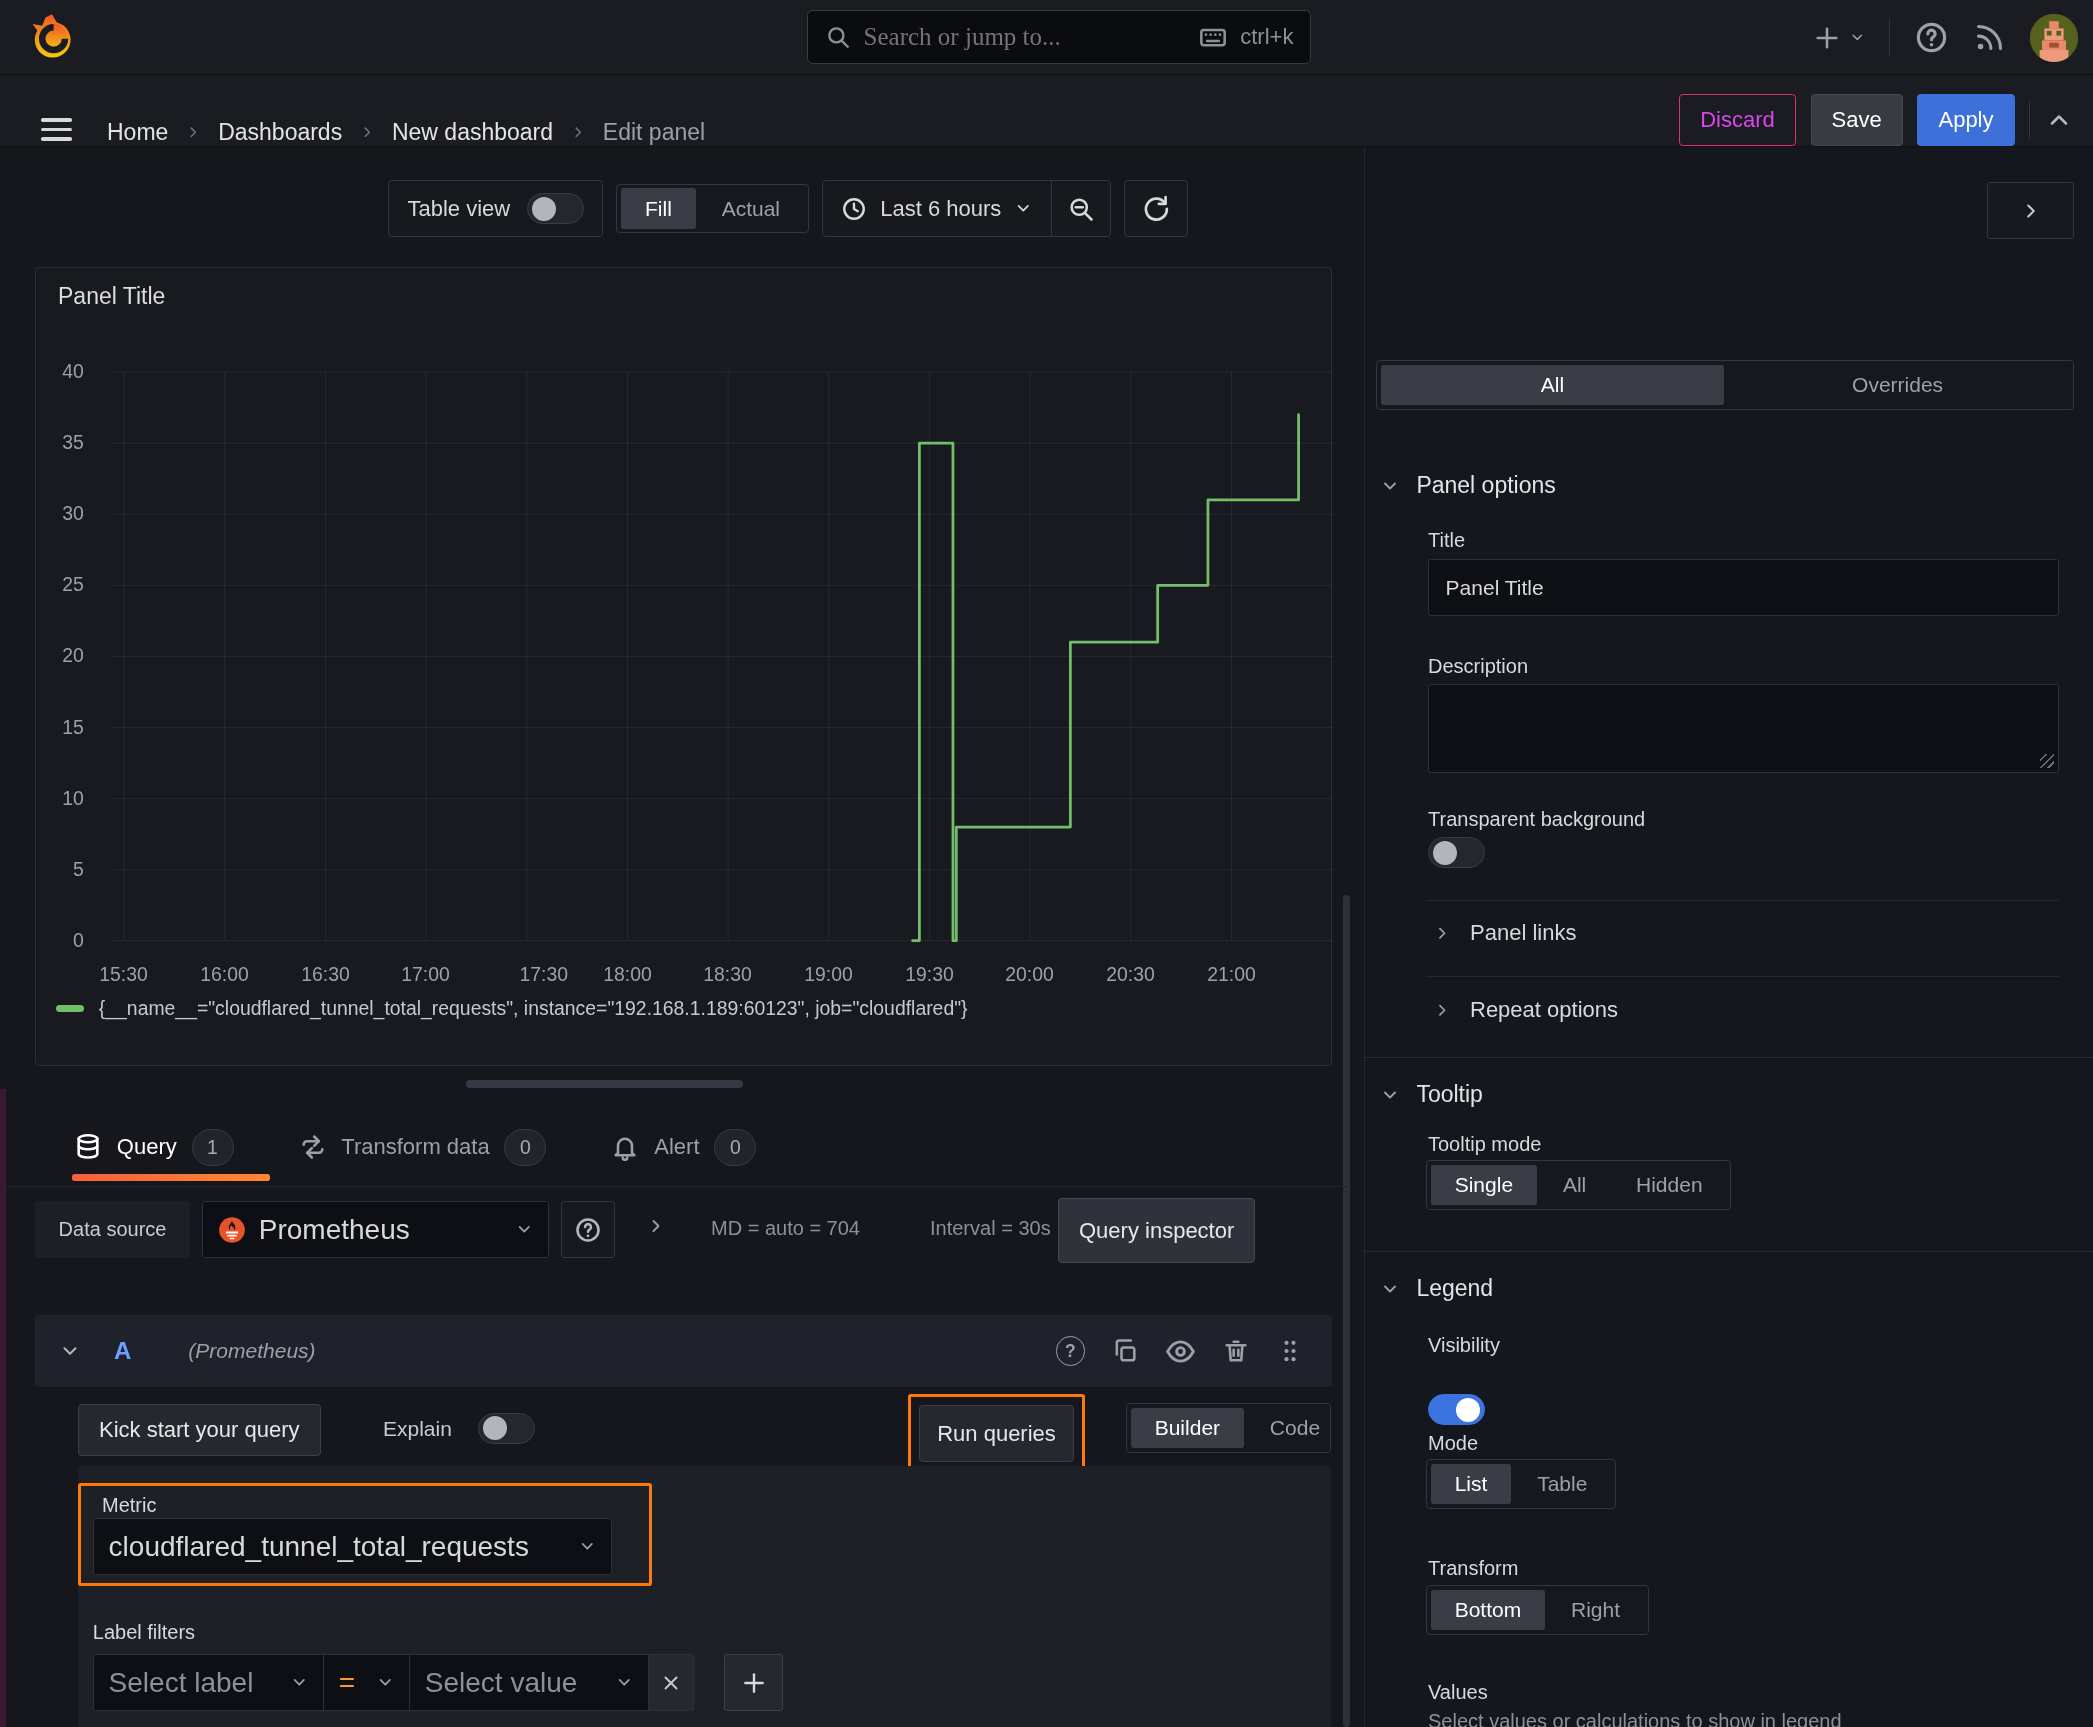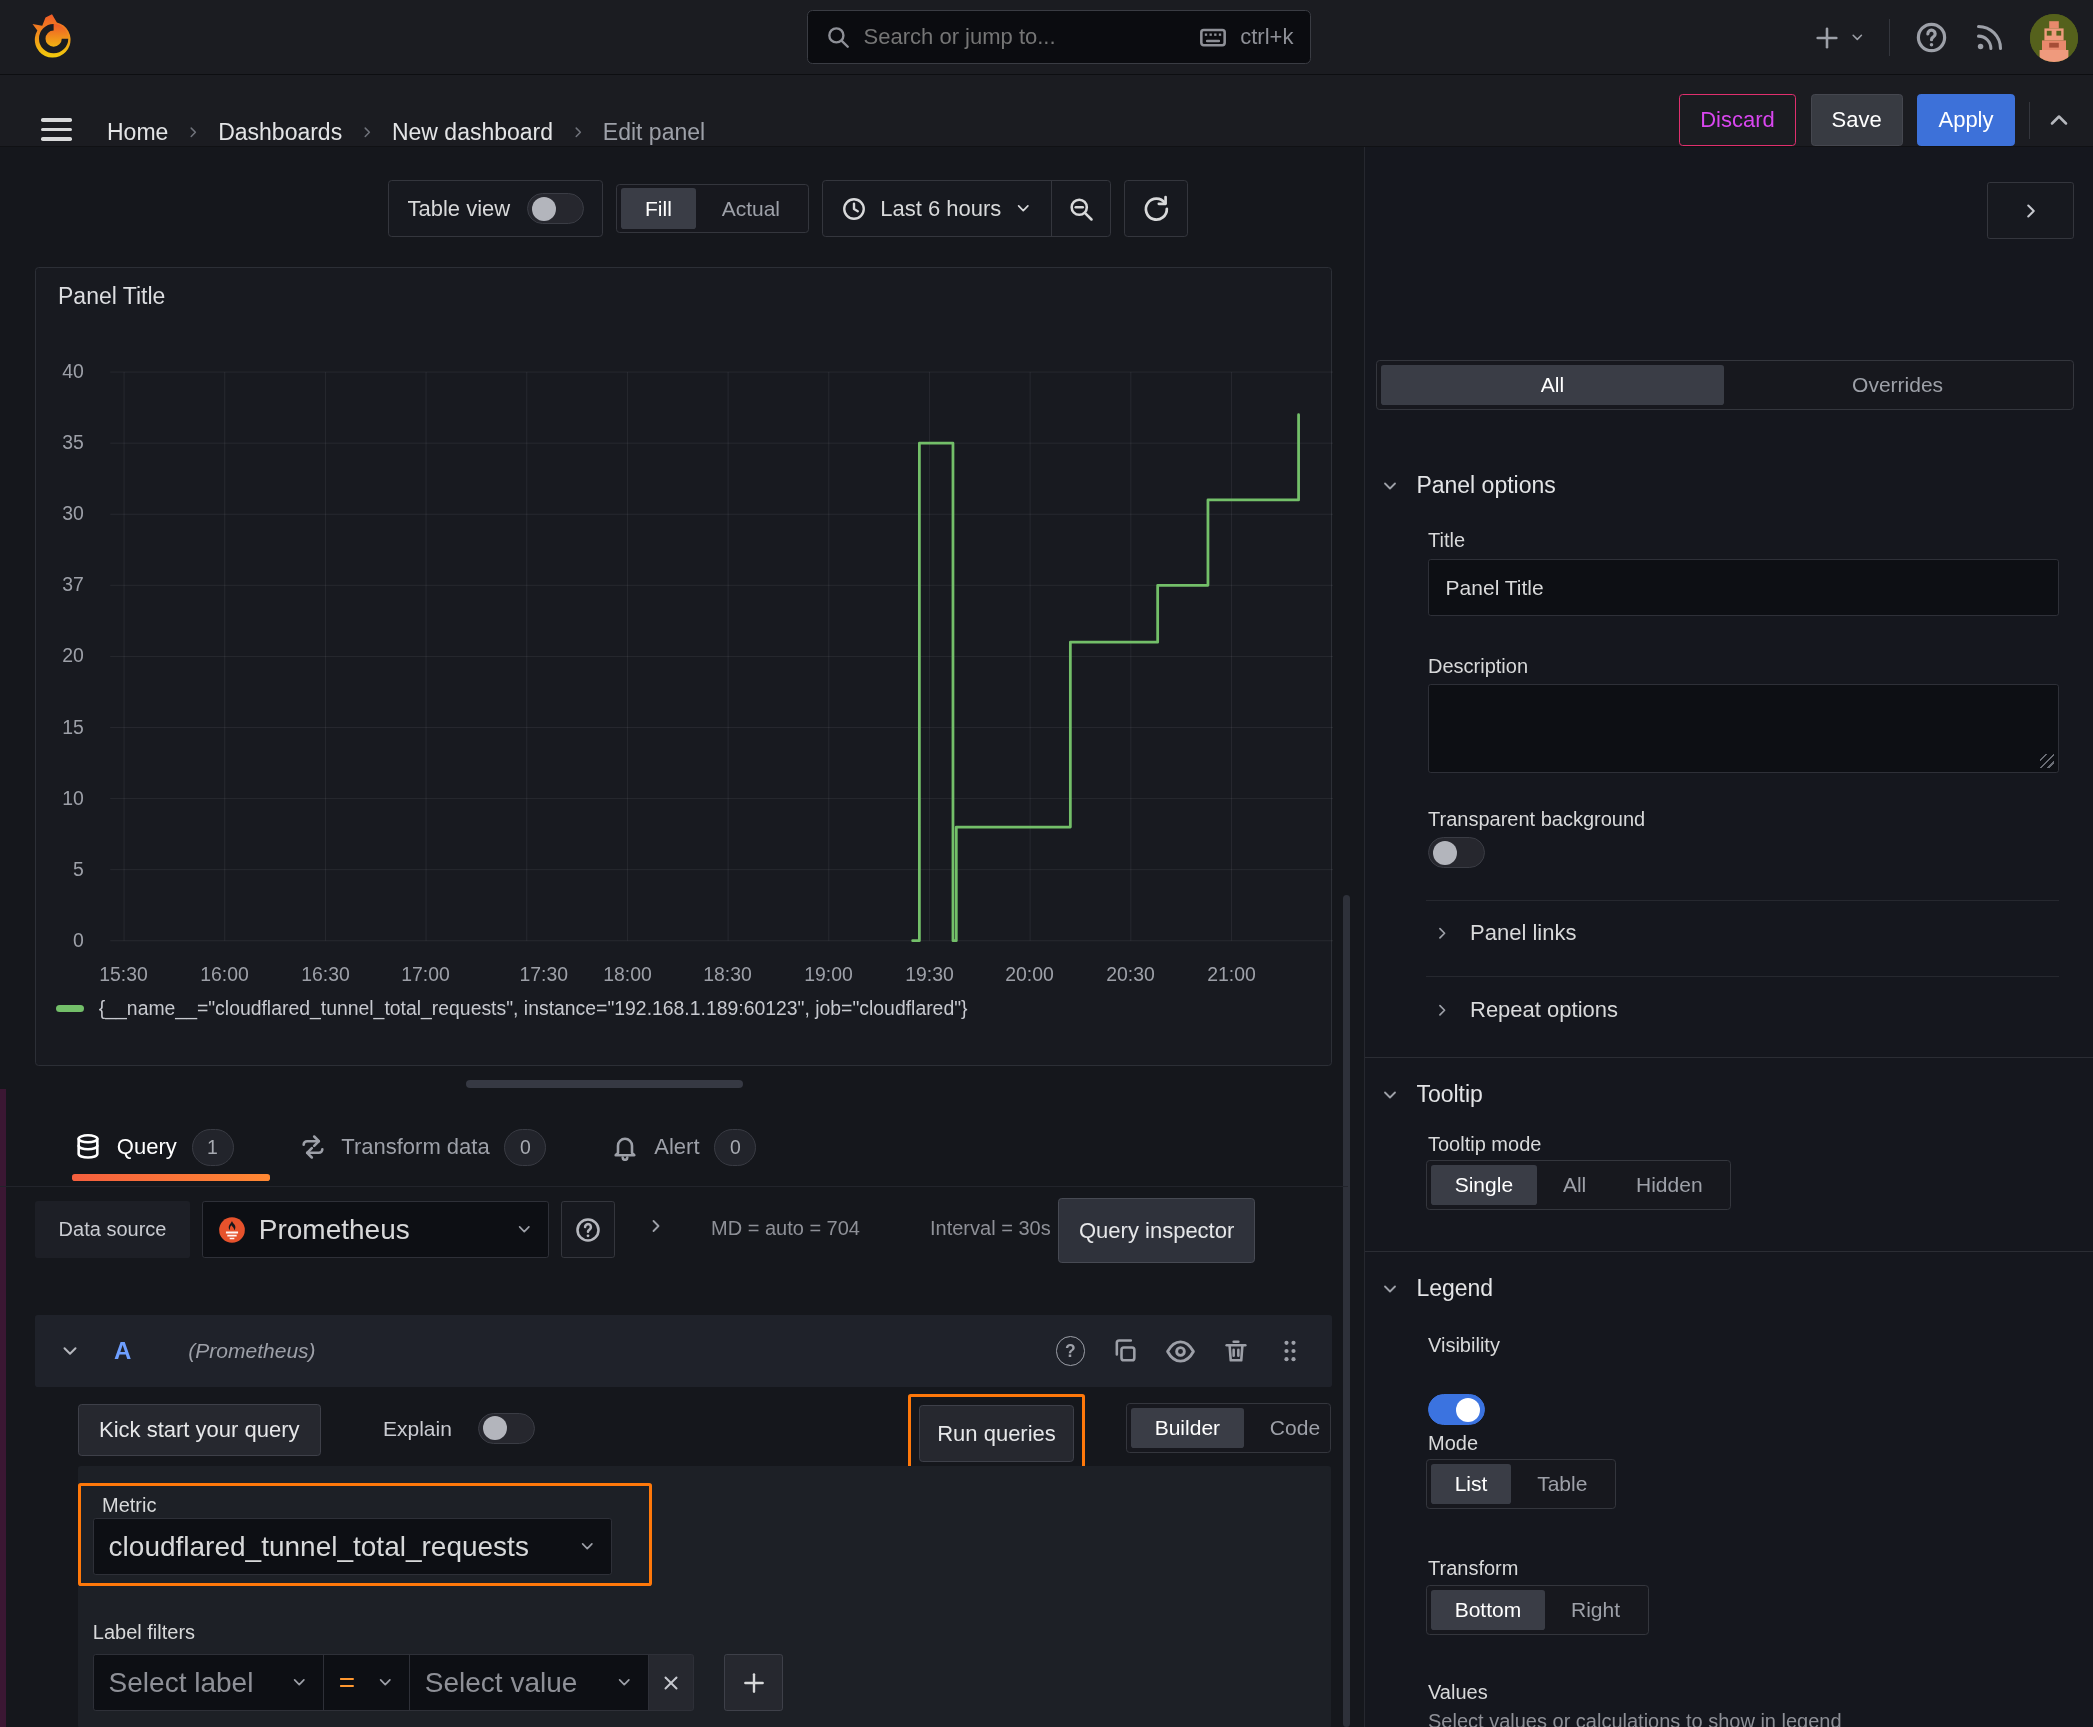--- a/index.html
+++ b/index.html
@@ -5,21 +5,21 @@
   *{box-sizing:border-box;margin:0;padding:0}
   html,body{width:2093px;height:1728px;overflow:hidden}
   body{background:#14161b;font-family:"Liberation Sans",sans-serif;color:#d8d9da;position:relative}
   .abs{position:absolute}
   svg.ic{fill:none;stroke:currentColor;stroke-width:2.2;stroke-linecap:round;stroke-linejoin:round;display:block}
   svg.ic .fill{fill:currentColor;stroke:none}
 
   
   #topbar{position:absolute;left:0;top:0;width:2093px;height:75px;background:#1b1c21;border-bottom:0.9px solid #0d0e11;display:flex;align-items:center}
   #search-box{position:absolute;left:807px;top:10px;width:504px;height:54px;background:#0b0c10;border:0.9px solid #3a3c43;border-radius:5.5px;display:flex;align-items:center;padding:0 16.6px;gap:13px;color:#8e9097}
-  #search-box input{flex:1;background:transparent;border:none;outline:none;color:#bef264;font-size:22px;font-family:Liberation Sans, sans-serif}
+  #search-box input{flex:1;background:transparent;border:none;outline:none;color:#bef264;font-size:25px;font-family:Liberation Serif, serif}
   .tb-right{position:absolute;right:14.8px;top:0;height:75px;display:flex;align-items:center;gap:24px;color:#9da0a8}
   .vdiv{width:0.9px;height:37px;background:#34363d}
   #avatar{width:48px;height:48px;border-radius:50%;overflow:hidden;background:#55611c}
 
   
   #crumbbar{position:absolute;left:0;top:75px;width:2093px;height:72px;background:#1b1c21;border-bottom:0.9px solid #101114;display:flex;align-items:flex-end}
   #hamb{margin-left:41px;cursor:pointer}
   #hamb span{display:block;width:31px;height:3.7px;background:#d8d9da;border-radius:1.8px;margin:5.5px 0}
   .crumbs{display:flex;align-items:center;gap:16.6px;margin-left:35px;font-size:23px}
   .crumbs .sep{color:#70737b}
@@ -305,21 +305,21 @@
       </svg>
     <div id="legend-row">
       <div id="legend-marker" style="background: rgb(115, 191, 105);"></div>
       <span>{__name__="cloudflared_tunnel_total_requests", instance="192.168.1.189:60123", job="cloudflared"}</span>
     </div>
   <div class="tick-y" style="left: 1.8px; top: 661px;">0</div>
       <div class="tick-y" style="left: 1.8px; top: 590px;">5</div>
       <div class="tick-y" style="left: 1.8px; top: 519px;">10</div>
       <div class="tick-y" style="left: 1.8px; top: 448px;">15</div>
       <div class="tick-y" style="left: 1.8px; top: 376px;">20</div>
-      <div class="tick-y" style="left: 1.8px; top: 305px;">37</div>
+      <div class="tick-y" style="left: 1.8px; top: 305px;">25</div>
       <div class="tick-y" style="left: 1.8px; top: 234px;">30</div>
       <div class="tick-y" style="left: 1.8px; top: 163px;">35</div>
       <div class="tick-y" style="left: 1.8px; top: 92px;">40</div>
       <div class="tick-x" style="left: 46px; top: 695px;">15:30</div>
       <div class="tick-x" style="left: 147px; top: 695px;">16:00</div>
       <div class="tick-x" style="left: 248px; top: 695px;">16:30</div>
       <div class="tick-x" style="left: 348px; top: 695px;">17:00</div>
       <div class="tick-x" style="left: 449px; top: 695px; text-align: right;">17:30</div>
       <div class="tick-x" style="left: 550px; top: 695px;">18:00</div>
       <div class="tick-x" style="left: 650px; top: 695px;">18:30</div>

